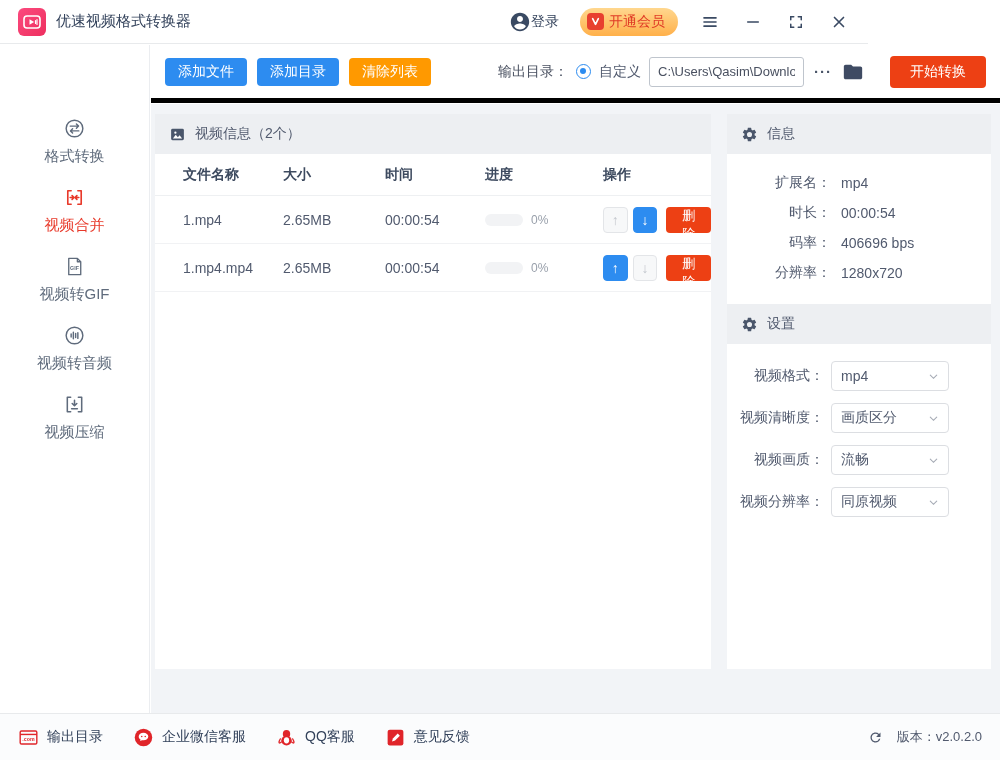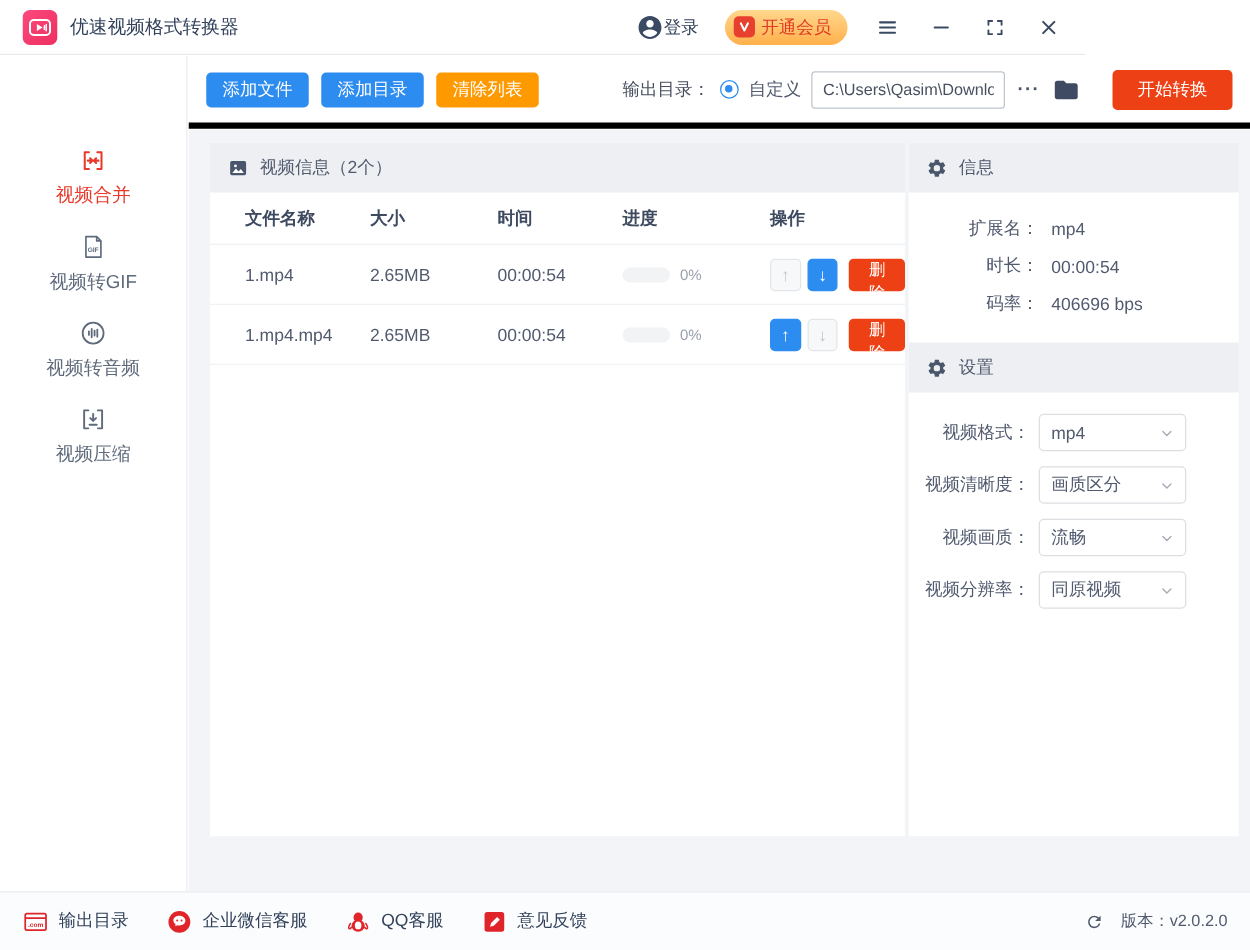--- a/index.html
+++ b/index.html
@@ -57,21 +57,21 @@
     overflow:hidden; white-space:nowrap; }
   .dots { color:#4a5568; font-size:15px; font-weight:bold; letter-spacing:1px; padding:0 2px; }
   .folder-btn svg { width:22px; height:22px; }
   .btn-start { height:32px; background:#ed4014; color:#fff; border:none; border-radius:4px;
     padding:0 20px; font-size:14px; margin-left:18px; font-family:inherit; }
 
   
   .content { position:absolute; left:151px; top:104px; width:849px; height:609px;
     background:#f2f4f7; }
   .panel { position:absolute; top:10px; background:#fff; }
-  .file-panel { left:17px; width:556px; height:555px; }
+  .file-panel { left:4px; width:556px; height:555px; }
   .side-panel { left:576px; width:264px; height:555px; }
   .panel-head { height:40px; background:#edeff2; display:flex; align-items:center;
     gap:9px; padding:0 14px; color:#515a6e; font-size:14px; }
   .panel-head svg { width:17px; height:17px; }
 
   .t-head, .t-row { display:grid; grid-template-columns:100px 102px 100px 118px 1fr;
     align-items:center; padding-left:28px; }
   .t-head { height:42px; font-weight:bold; color:#3d4a5f; border-bottom:1px solid #eef0f2; }
   .t-row { height:48px; border-bottom:1px solid #f1f2f4; color:#515a6e; }
   .progress-cell { display:flex; align-items:center; gap:8px; }
@@ -164,20 +164,28 @@
     </span>
     <span class="win-btn clickable">
       <svg viewBox="0 0 24 24" fill="none" stroke="currentColor" stroke-width="2.2" stroke-linecap="round">
           <path d="M6 6l12 12M18 6L6 18"></path>
         </svg>
     </span>
   </div>
 </header>
 
 <nav class="sidebar">
+  <div class="side-item clickable">
+    <svg viewBox="0 0 24 24" fill="none" stroke="currentColor" stroke-width="1.5" stroke-linecap="round" stroke-linejoin="round">
+      <circle cx="12" cy="12" r="8.7"></circle>
+      <path d="M7.5 9.5h8.5M14 7.3l2.2 2.2L14 11.7"></path>
+      <path d="M16.5 14.5H8M10 12.3l-2.2 2.2L10 16.7"></path>
+    </svg>
+    <span>格式转换</span>
+  </div>
   <div class="side-item active clickable">
     <svg viewBox="0 0 24 24" fill="none" stroke="currentColor" stroke-width="1.7" stroke-linecap="round" stroke-linejoin="round">
       <path d="M8.5 5H5v14h3.5M15.5 5H19v14h-3.5"></path>
       <path d="M7.5 12h3.5M9.5 10l2 2-2 2"></path>
       <path d="M16.5 12H13M14.5 10l-2 2 2 2"></path>
     </svg>
     <span>视频合并</span>
   </div>
   <div class="side-item clickable">
     <svg viewBox="0 0 24 24" fill="none" stroke="currentColor" stroke-width="1.4" stroke-linejoin="round">
@@ -287,20 +295,24 @@
         <span class="info-value">mp4</span>
       </div>
       <div class="info-row">
         <span class="info-label">时长：</span>
         <span class="info-value">00:00:54</span>
       </div>
       <div class="info-row">
         <span class="info-label">码率：</span>
         <span class="info-value">406696 bps</span>
       </div>
+      <div class="info-row">
+        <span class="info-label">分辨率：</span>
+        <span class="info-value">1280x720</span>
+      </div>
     </div>
 
     <div class="panel-head">
       <svg viewBox="0 0 24 24" fill="#4a566b">
         <path d="M19.14 12.94c.04-.3.06-.61.06-.94 0-.32-.02-.64-.07-.94l2.03-1.58a.49.49 0 00.12-.61l-1.92-3.32a.49.49 0 00-.59-.22l-2.39.96c-.5-.38-1.03-.7-1.62-.94l-.36-2.54a.48.48 0 00-.48-.41h-3.84c-.24 0-.43.17-.47.41l-.36 2.54c-.59.24-1.13.57-1.62.94l-2.39-.96a.49.49 0 00-.59.22L2.74 8.87c-.12.21-.08.47.12.61l2.03 1.58c-.05.3-.09.63-.09.94s.02.64.07.94l-2.03 1.58a.49.49 0 00-.12.61l1.92 3.32c.12.22.37.29.59.22l2.39-.96c.5.38 1.03.7 1.62.94l.36 2.54c.05.24.24.41.48.41h3.84c.24 0 .44-.17.47-.41l.36-2.54c.59-.24 1.13-.56 1.62-.94l2.39.96c.22.08.47 0 .59-.22l1.92-3.32a.49.49 0 00-.12-.61l-2.01-1.58zM12 15.6A3.6 3.6 0 1112 8.4a3.6 3.6 0 010 7.2z"></path>
       </svg>
       <span>设置</span>
     </div>
     <div class="settings-body">
       <div class="setting-row">

